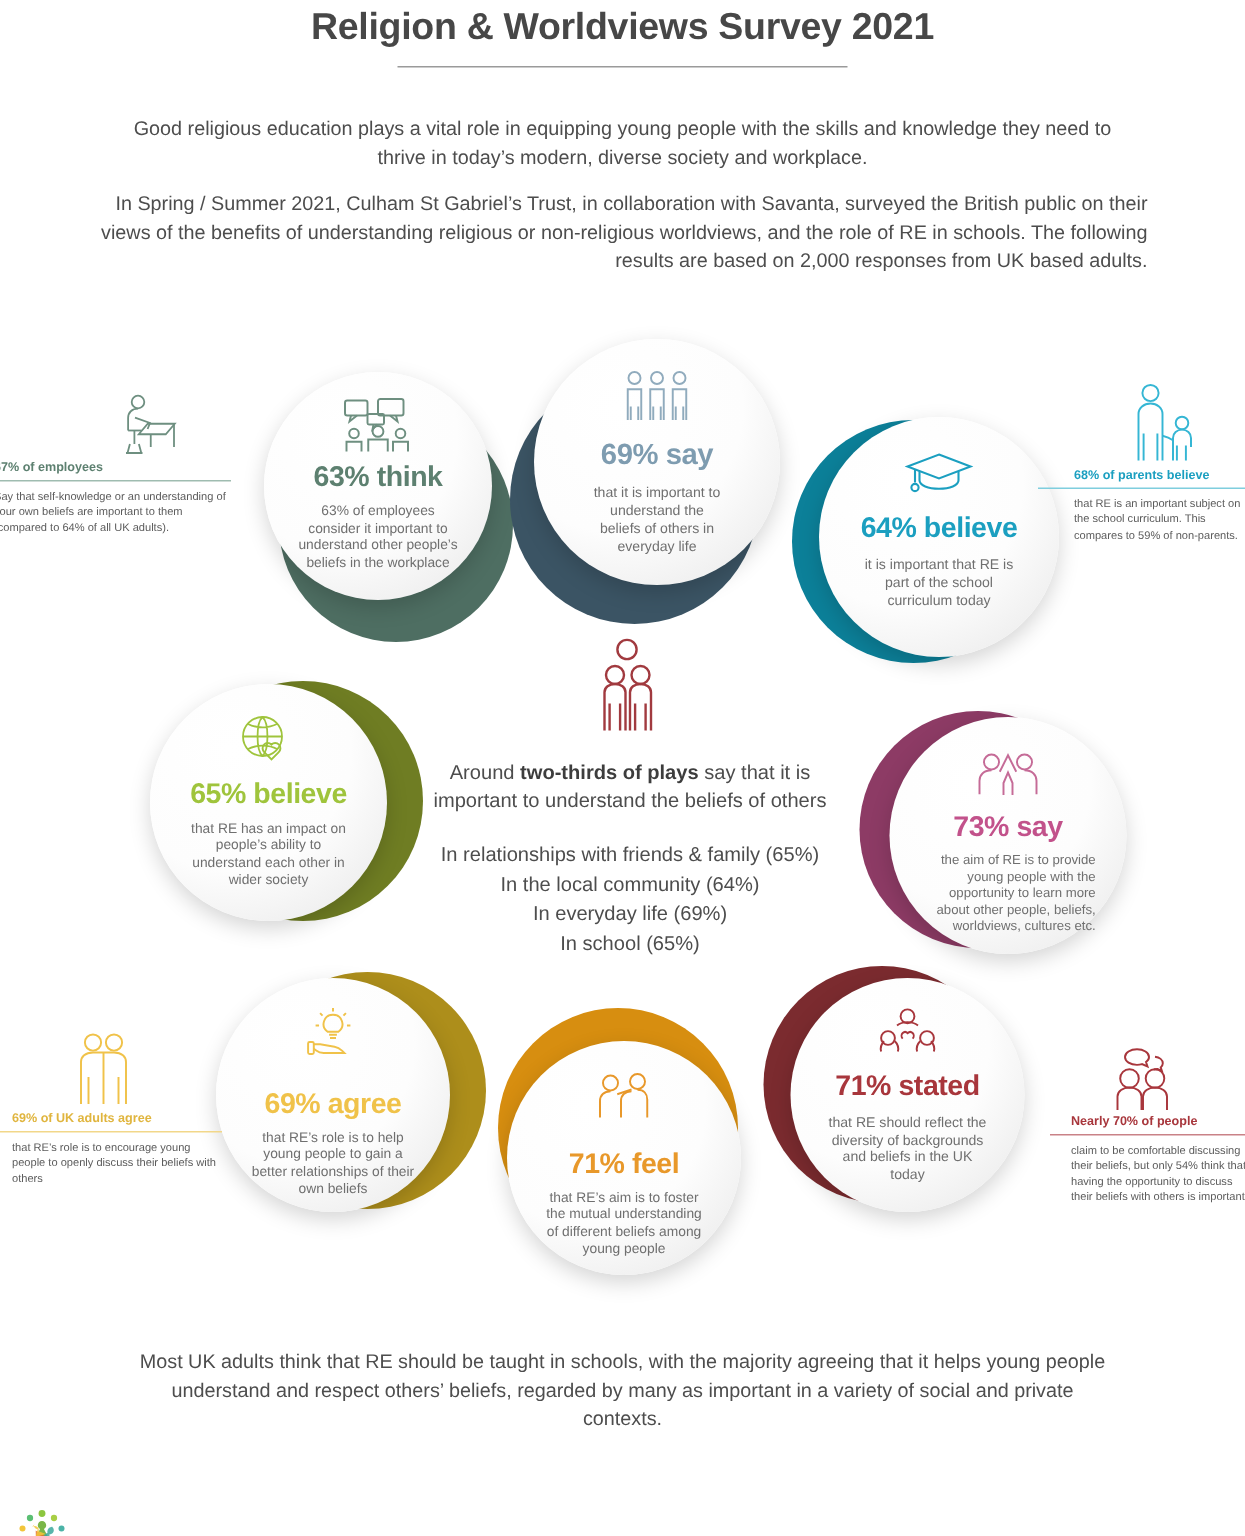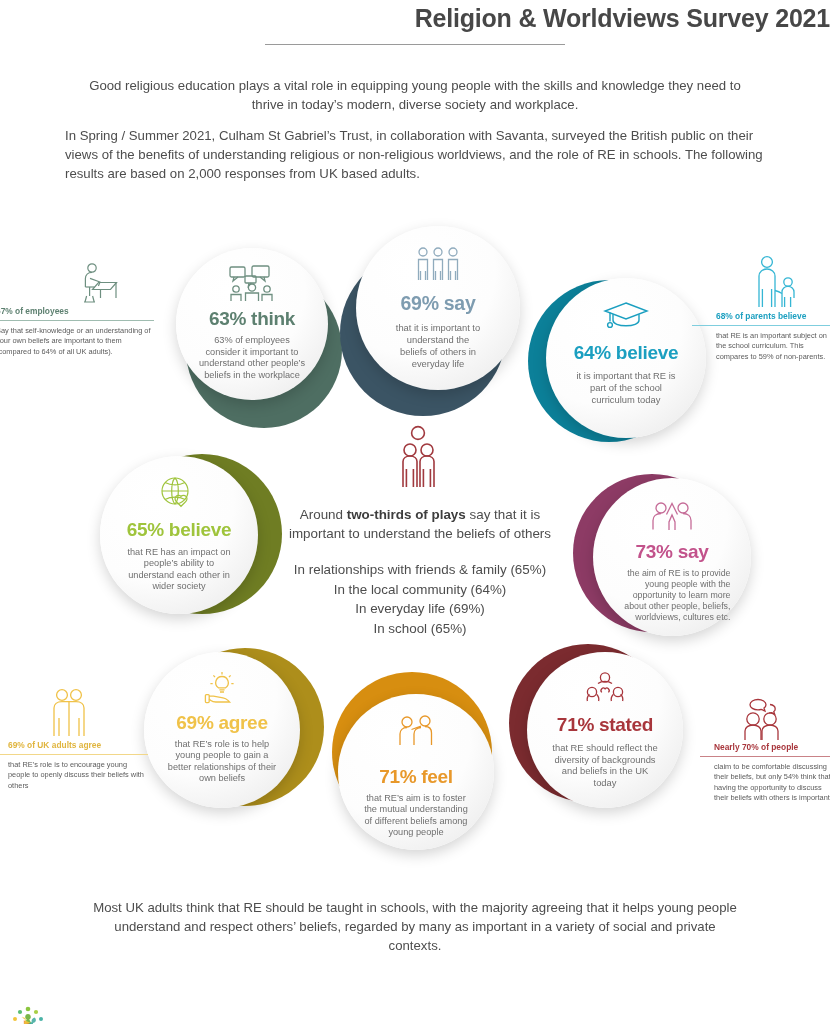--- a/index.html
+++ b/index.html
@@ -1,26 +1,26 @@
 <!DOCTYPE html>
 <html><head>
 <meta charset="utf-8">
 <style>
   *{box-sizing:border-box;margin:0;padding:0;}
   html,body{width:830px;height:1024px;background:#ffffff;
     font-family:"Liberation Sans",sans-serif;color:#4a4a4a;overflow:hidden;}
   #page{position:relative;width:830px;height:1024px;}
 
   
-  .title{position:absolute;left:0;top:4px;width:830px;text-align:right;
+  .title{position:absolute;left:0;top:4px;width:830px;text-align:center;
     font-size:25px;font-weight:bold;color:#474747;letter-spacing:-0.2px;}
   .title-rule{position:absolute;left:265px;top:44px;width:300px;height:1px;background:#9a9a9a;}
   .intro1{position:absolute;left:80px;top:76px;width:670px;text-align:center;
     font-size:13.2px;line-height:19px;color:#4d4d4d;}
-  .intro2{position:absolute;left:65px;top:126px;width:700px;text-align:left;
+  .intro2{position:absolute;left:65px;top:126px;width:700px;text-align:right;
     font-size:13.2px;line-height:19px;color:#4d4d4d;}
 
   
   .bubble{position:absolute;}
   .disc{position:absolute;border-radius:50%;}
   .face{position:absolute;border-radius:50%;
     background:radial-gradient(circle at 34% 28%,#ffffff 0%,#fdfdfd 52%,#ececec 88%,#e2e2e2 100%);
     box-shadow:0 5px 14px rgba(0,0,0,.17);
     display:flex;flex-direction:column;align-items:center;justify-content:flex-start;
     text-align:center;}
@@ -152,21 +152,21 @@
     <div class="face" style="left:0;top:8px;width:156px;height:156px;">
       <div class="ico">
         <svg width="44" height="34" viewBox="0 0 44 34" fill="none" stroke="#f0c249" stroke-width="1.3">
           <path d="M22 4.5a6.2 6.2 0 0 0-3.6 11.3h7.2A6.2 6.2 0 0 0 22 4.5z"></path>
           <path d="M19.4 17.8h5.2M20 20h4"></path>
           <path d="M22 0v2.4M13.4 3.4l1.6 1.7M30.6 3.4 29 5.1M10.4 11.6h2.3M31.3 11.6h2.3"></path>
           <path d="M9 24.2h4.5l9.5 1.6c2 .3 3.6 1.2 5 2.6l1.6 1.6H15.8c-2 0-3.6-.5-5-1.6L9 27" stroke-width="1.3"></path>
           <rect x="5.4" y="22.6" width="3.8" height="8" rx="1"></rect>
         </svg>
       </div>
-      <div class="stat" style="font-size:19px;color:#f0c249;margin-top:0;">69% agree</div>
+      <div class="stat" style="font-size:19px;color:#f0c249;margin-top:14px;">69% agree</div>
       <div class="desc" style="font-size:9.2px;padding:0 15%;margin-top:7px;">that RE’s role is to help young people to gain a better relationships of their own beliefs</div>
     </div>
   </div>
 
   <div class="bubble" style="left:326px;top:672px;width:180px;height:190px;">
     <div class="disc" style="left:6px;top:0;width:160px;height:160px;background:#d78e10;"></div>
     <div class="face" style="left:12px;top:22px;width:156px;height:156px;">
       <div class="ico">
         <svg width="44" height="32" viewBox="0 0 44 32" fill="none" stroke="#e8982a" stroke-width="1.3">
           <circle cx="13" cy="7" r="5"></circle>

